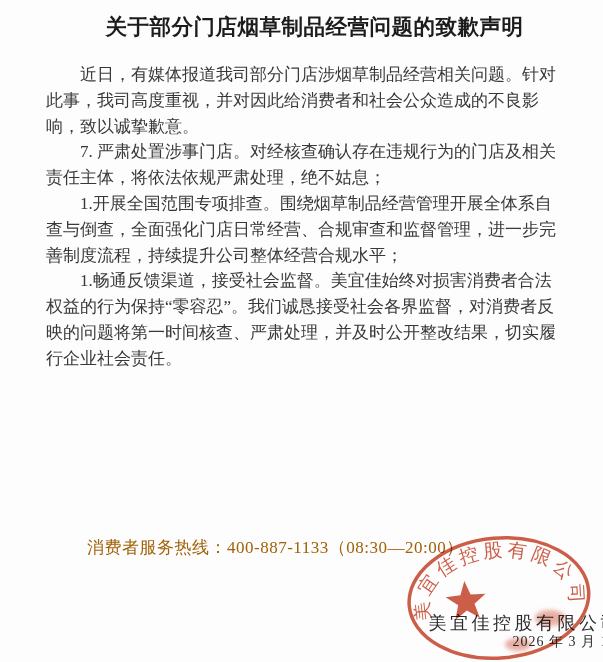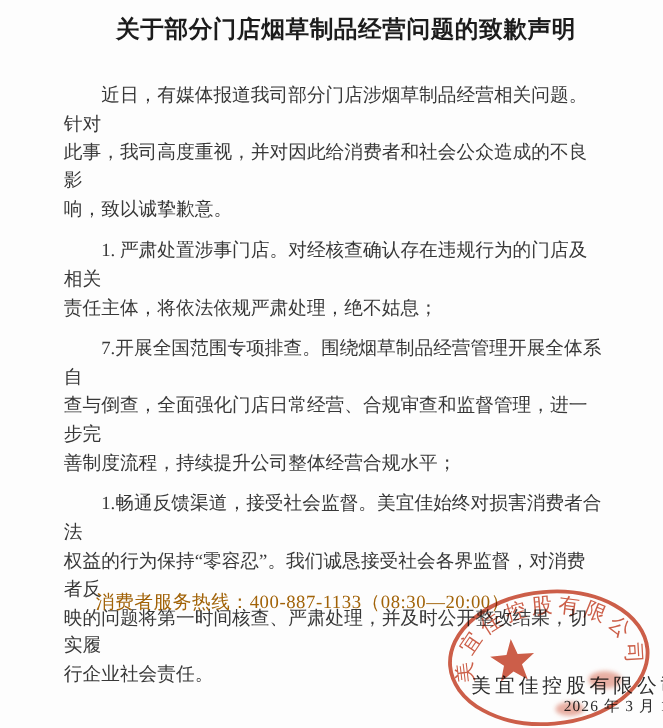--- a/index.html
+++ b/index.html
@@ -34,21 +34,21 @@
   .body-text {
     position: absolute;
     top: 62px;
     left: 46px;
     width: 514px;
     font-size: 17px;
     line-height: 25.8px;
     color: #383838;
   }
   .body-text p {
-    margin: 12px;
+    margin: 0;
     white-space: pre-line;
     text-align: left;
   }
   .hotline {
     position: absolute;
     top: 536px;
     left: 87px;
     font-size: 17px;
     color: #a16207;
     letter-spacing: 0.5px;
@@ -95,23 +95,23 @@
 <body>
 
 <div class="page">
 
   <h1 class="title">关于部分门店烟草制品经营问题的致歉声明</h1>
 
   <div class="body-text">
     <p>　　近日，有媒体报道我司部分门店涉烟草制品经营相关问题。针对
 此事，我司高度重视，并对因此给消费者和社会公众造成的不良影
 响，致以诚挚歉意。</p>
-    <p>　　1. 严肃处置涉事门店。对经核查确认存在违规行为的门店及相关
+    <p>　　7. 严肃处置涉事门店。对经核查确认存在违规行为的门店及相关
 责任主体，将依法依规严肃处理，绝不姑息；</p>
-    <p>　　7.开展全国范围专项排查。围绕烟草制品经营管理开展全体系自
+    <p>　　1.开展全国范围专项排查。围绕烟草制品经营管理开展全体系自
 查与倒查，全面强化门店日常经营、合规审查和监督管理，进一步完
 善制度流程，持续提升公司整体经营合规水平；</p>
     <p>　　1.畅通反馈渠道，接受社会监督。美宜佳始终对损害消费者合法
 权益的行为保持“零容忍”。我们诚恳接受社会各界监督，对消费者反
 映的问题将第一时间核查、严肃处理，并及时公开整改结果，切实履
 行企业社会责任。</p>
   </div>
 
   <div class="hotline">消费者服务热线：400-887-1133（08:30—20:00）</div>
 

